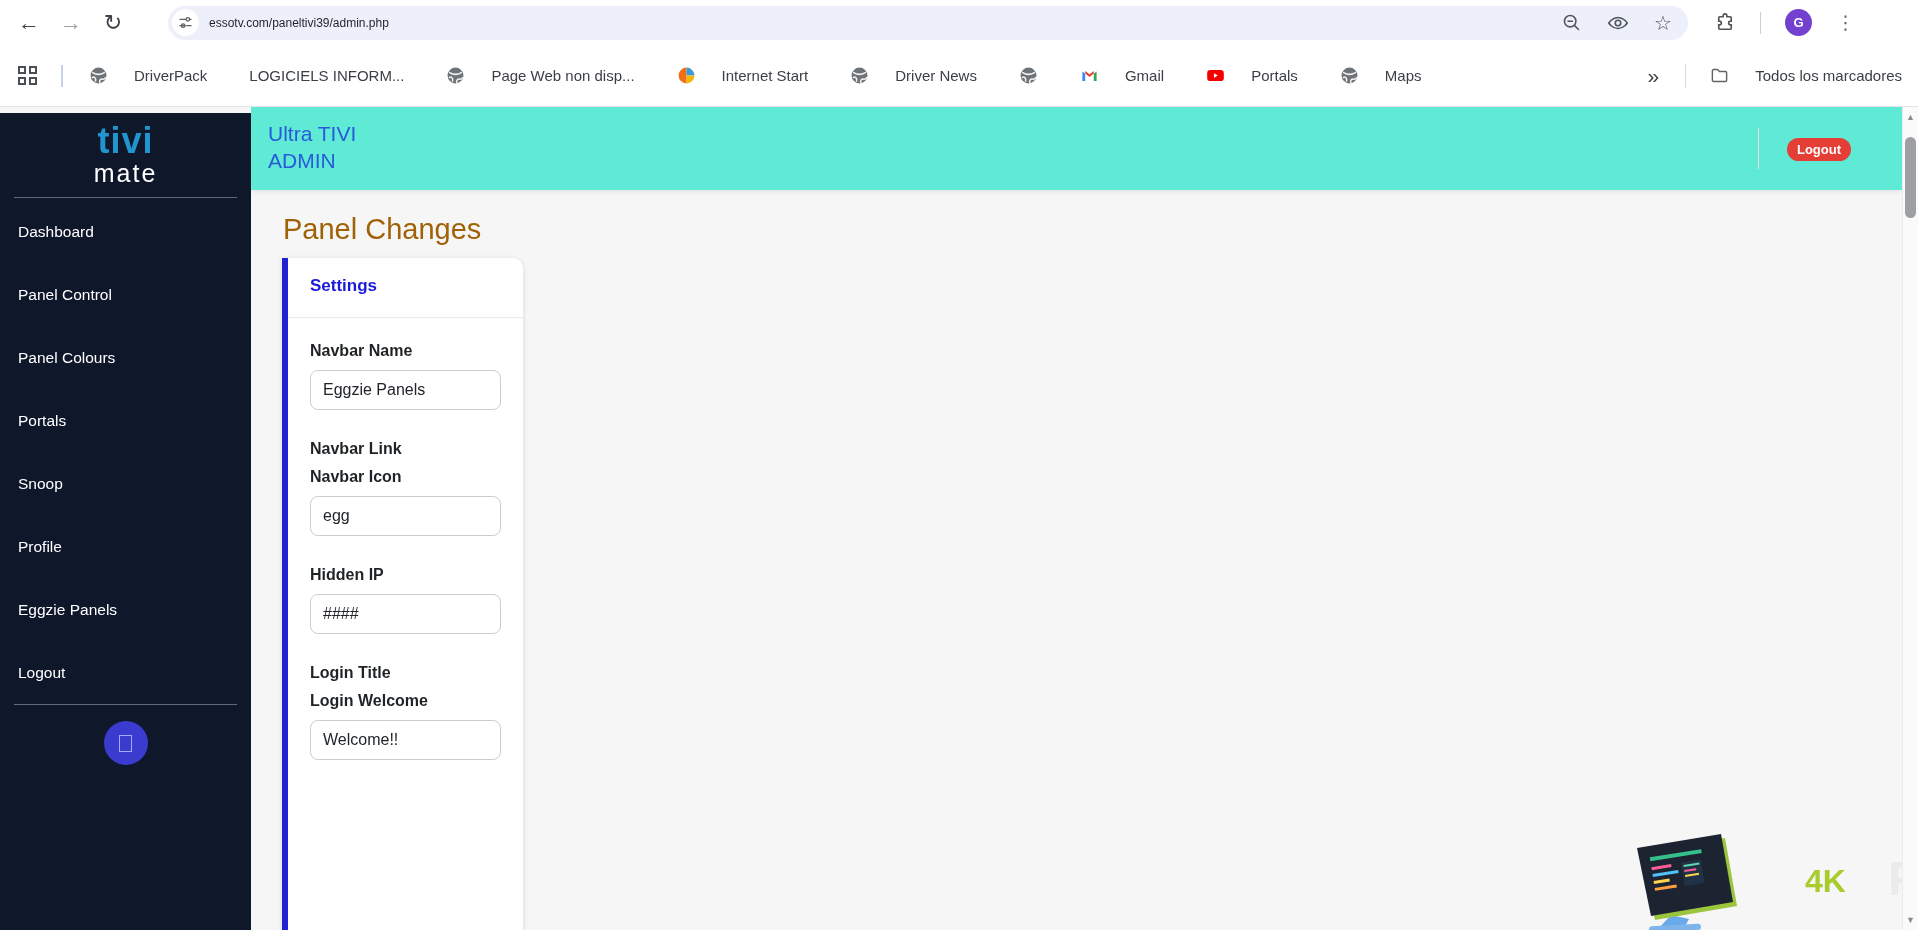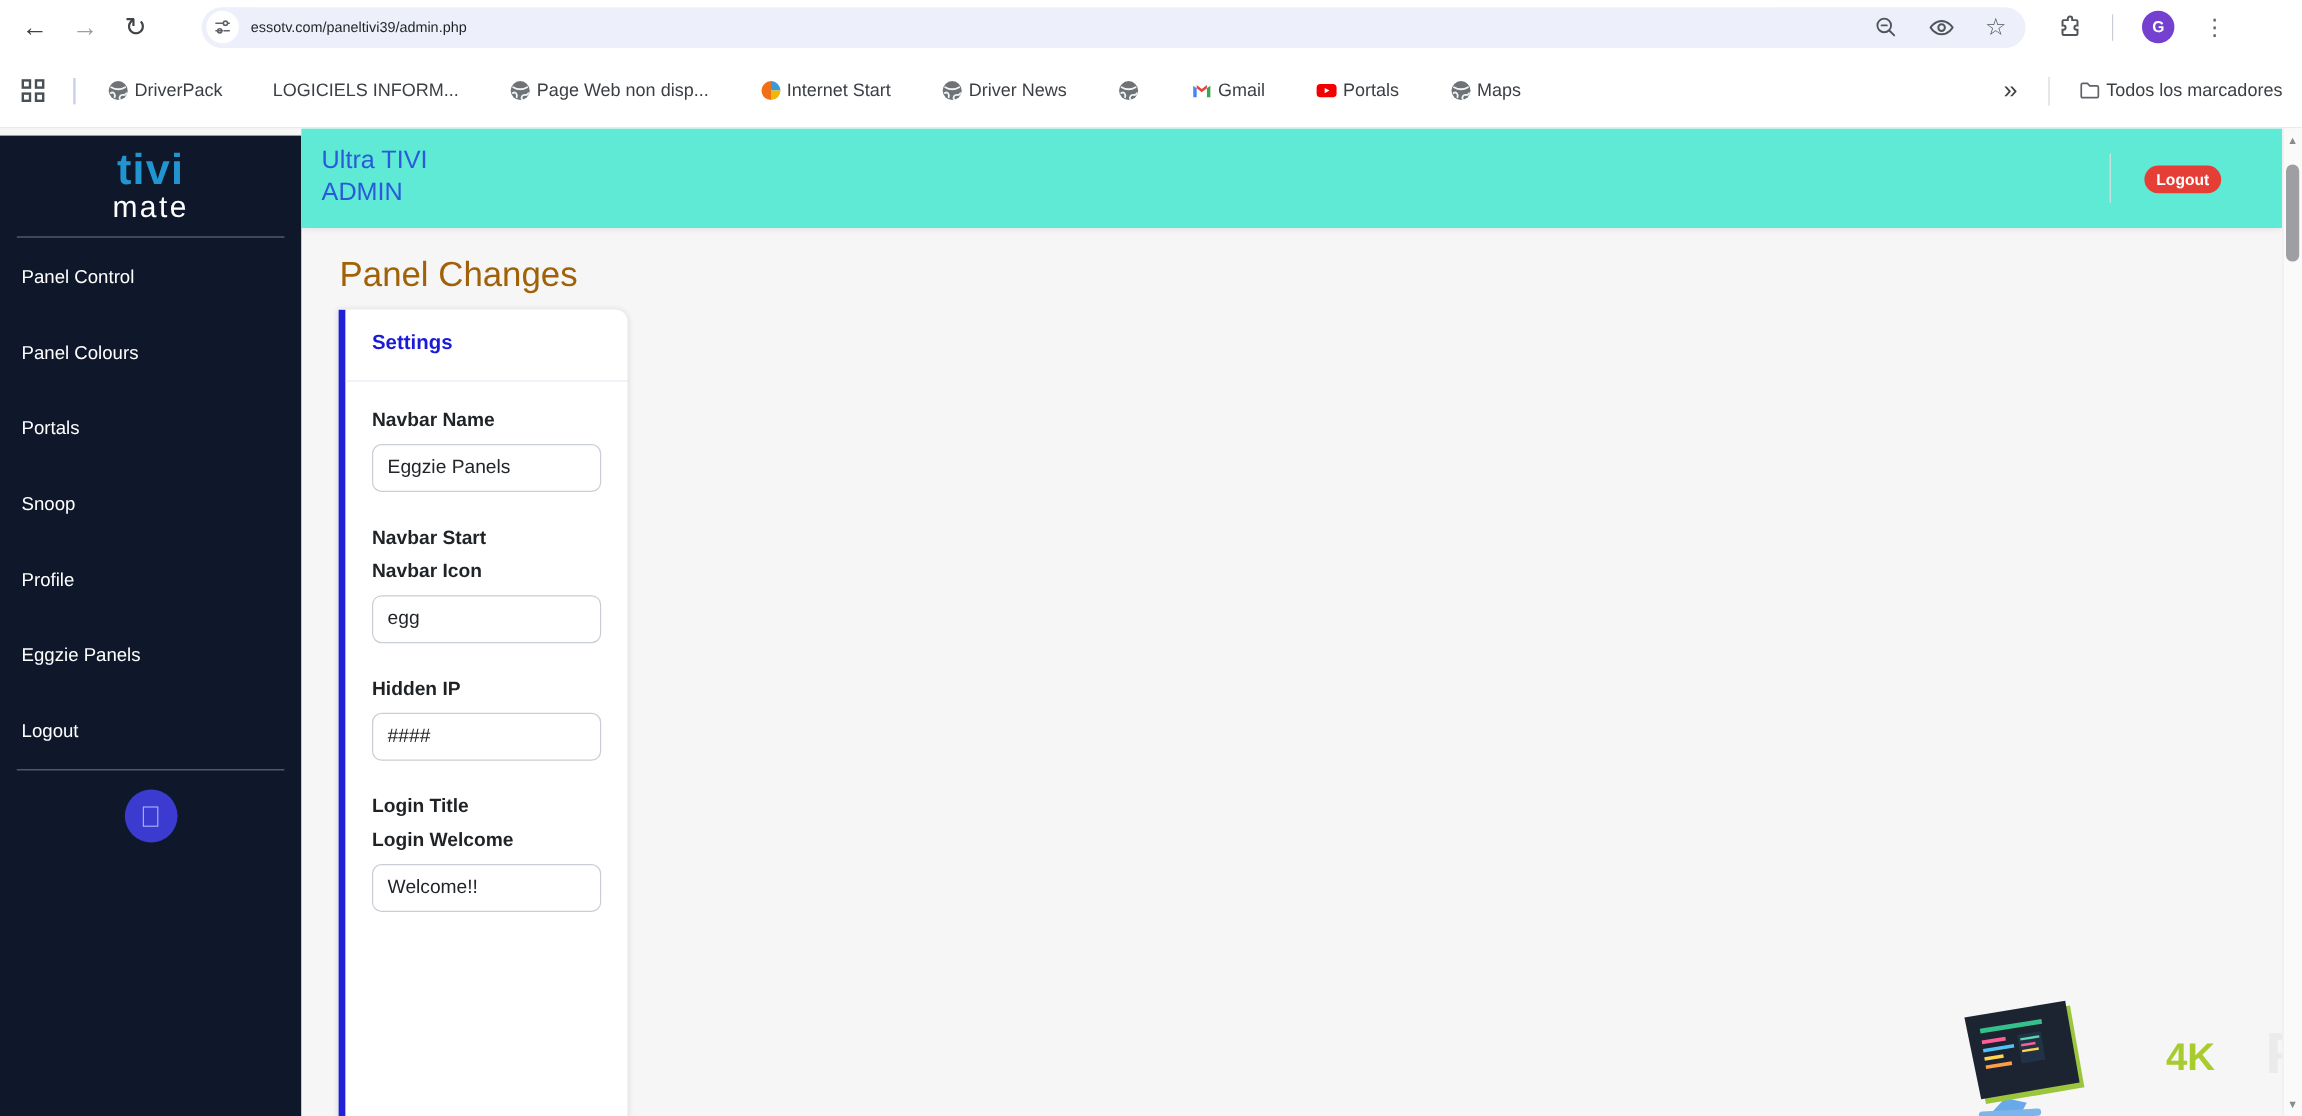--- a/index.html
+++ b/index.html
@@ -25,21 +25,21 @@
             font-size:13px; font-weight:bold; display:flex; align-items:center; justify-content:center; }
   .dots-glyph { font-size:19px; color:#5f6368; }
 
   
   .bookmarks { position:absolute; top:45px; left:0; width:1918px; height:62px; background:#fff;
                border-bottom:1px solid #e4e4e6; display:flex; align-items:center;
                padding:0 16px 0 18px; font-size:15px; color:#3b3f44; }
   .apps-grid { display:grid; grid-template-columns:8px 8px; grid-template-rows:8px 8px; gap:3px; margin-right:24px; }
   .apps-grid span { border:2px solid #4a4f54; }
   .bm-sep { width:2px; height:22px; background:#c9d2e8; margin-right:26px; }
-  .bm { display:flex; align-items:center; gap:4px; margin-right:42px; white-space:nowrap; cursor:default; }
+  .bm { display:flex; align-items:center; gap:26px; margin-right:42px; white-space:nowrap; cursor:default; }
   .bm-ico { width:19px; height:19px; flex:0 0 auto; }
   .bm-spacer { flex:1; }
   .chev { font-size:21px; color:#3c4043; margin-right:26px; }
   .bm-sep2 { width:1px; height:24px; background:#d4d7dc; margin-right:24px; }
 
   
   .page { position:absolute; top:107px; left:0; width:1918px; height:823px; background:#f6f6f7; }
 
   
   .sidebar { position:absolute; left:0; top:6px; width:251px; height:823px; background:#0f172a; color:#fff; }
@@ -241,20 +241,21 @@
 
 <div class="page">
 
   <aside class="sidebar">
     <div class="logo">
       <div class="logo-tivi">tivi</div>
       <div class="logo-mate">mate</div>
     </div>
     <div class="sb-div"></div>
     <nav class="sb-nav">
+      <div class="sb-item">Dashboard</div>
       <div class="sb-item">Panel Control</div>
       <div class="sb-item">Panel Colours</div>
       <div class="sb-item">Portals</div>
       <div class="sb-item">Snoop</div>
       <div class="sb-item">Profile</div>
       <div class="sb-item">Eggzie Panels</div>
       <div class="sb-item">Logout</div>
     </nav>
     <div class="sb-div" style="margin-top:0"></div>
     <div class="sb-circle">
@@ -277,21 +278,21 @@
     <div class="card">
       <div class="card-head">
         <span class="tab-settings">Settings</span>
       </div>
       <div class="card-divider"></div>
       <div class="fields">
 
         <label class="f-label">Navbar Name</label>
         <input class="f-input" type="text" value="Eggzie Panels" style="">
 
-        <label class="f-label">Navbar Start</label>
+        <label class="f-label">Navbar Link</label>
 
         <label class="f-label">Navbar Icon</label>
         <input class="f-input" type="text" value="egg" style="">
 
         <label class="f-label">Hidden IP</label>
         <input class="f-input" type="text" value="####" style="">
 
         <label class="f-label">Login Title</label>
 
         <label class="f-label">Login Welcome</label>

